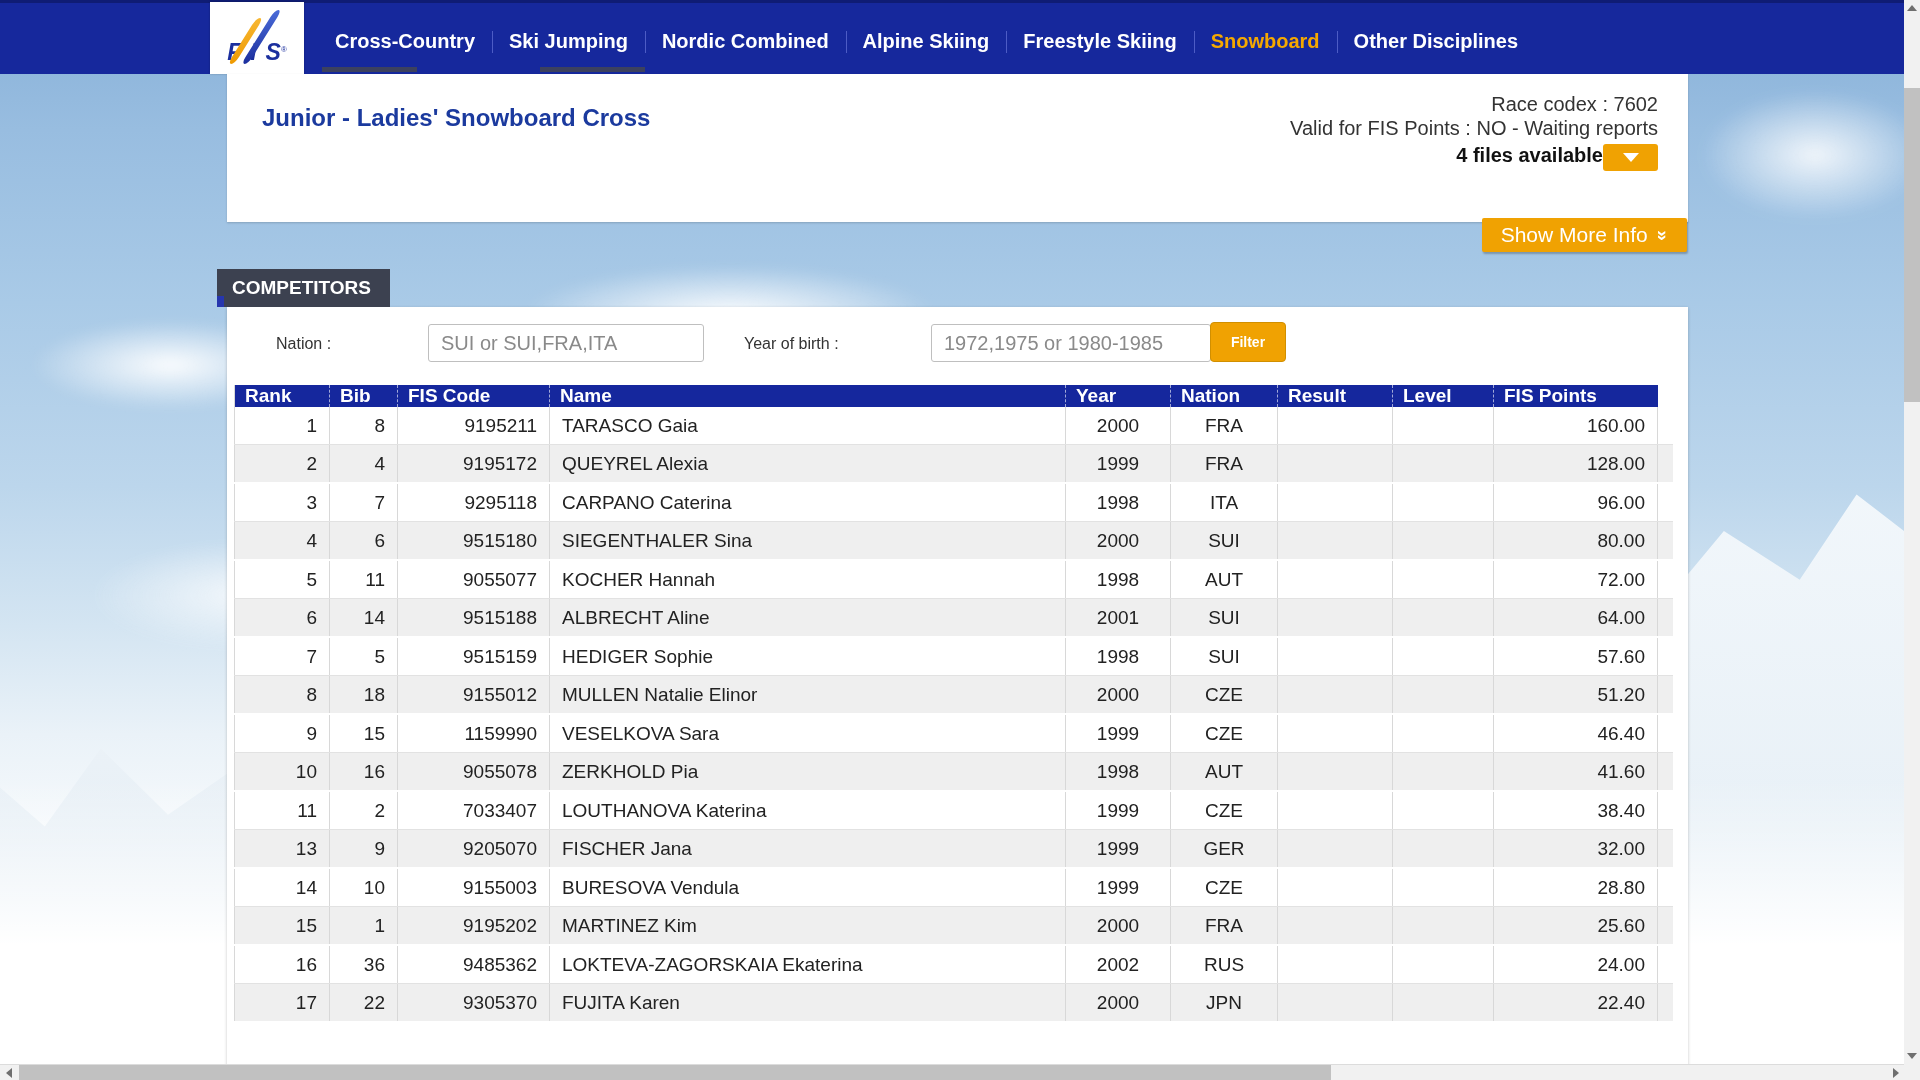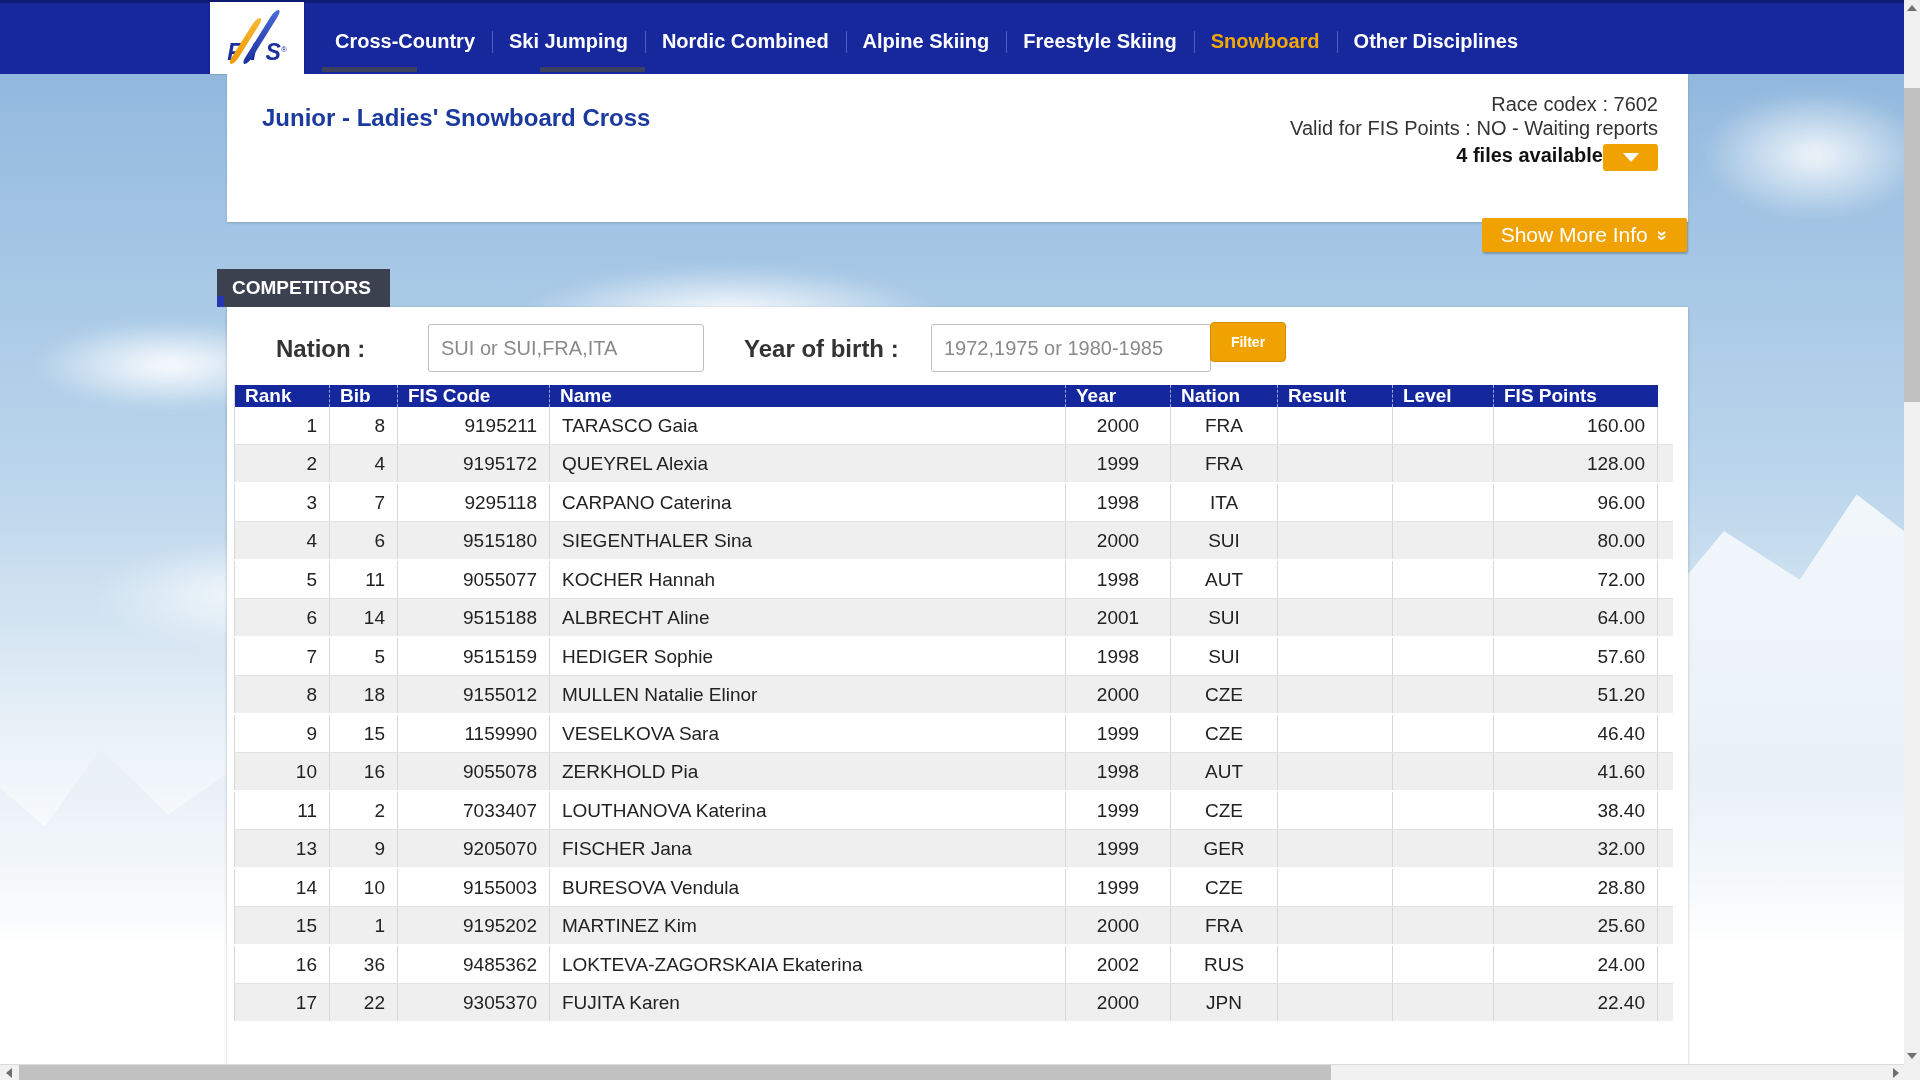--- a/index.html
+++ b/index.html
@@ -54,24 +54,24 @@
   .show-more-btn{position:absolute;left:1482px;top:218px;width:205px;height:34px;background:#F0A202;color:#fff;
        font-size:21px;font-family:inherit;border:none;border-radius:2px;display:flex;align-items:center;justify-content:center;gap:10px;
        cursor:pointer;box-shadow:1px 2px 2px rgba(0,0,0,.25);}
   .chev{display:inline-block;transform:rotate(90deg);font-size:19px;font-weight:bold;line-height:1;}
 
   
   .tab{position:absolute;left:217px;top:269px;width:173px;height:38px;background:#3C4150;color:#fff;
        font-size:19px;font-weight:bold;display:flex;align-items:center;padding-left:15px;box-sizing:border-box;z-index:2;}
   .tab-fold{position:absolute;left:217px;top:296px;width:7px;height:11px;background:#2636AE;z-index:3;}
   .main-panel{position:absolute;left:227px;top:307px;width:1461px;height:773px;background:#fff;box-shadow:0 1px 3px rgba(0,0,0,.22);}
-  .filter-label{position:absolute;font-size:24px;color:#333;font-weight:bold;}
+  .filter-label{position:absolute;font-size:16px;color:#333;}
   .lbl-nation{left:49px;top:28px;}
   .lbl-yob{left:517px;top:28px;}
-  .filter-input{position:absolute;height:48px;border:1px solid #bfbfbf;border-radius:3px;box-sizing:border-box;
+  .filter-input{position:absolute;height:38px;border:1px solid #bfbfbf;border-radius:3px;box-sizing:border-box;
        font-size:20px;font-family:inherit;color:#222;padding:0 12px;}
   .filter-input::placeholder{color:#8a8a8a;opacity:1;}
   .inp-nation{left:201px;top:17px;width:276px;}
   .inp-yob{left:704px;top:17px;width:280px;}
   .filter-btn{position:absolute;left:983px;top:15px;width:76px;height:40px;background:#F0A202;border:1px solid #D18F00;
        border-radius:4px;color:#fff;font-size:14px;font-weight:bold;font-family:inherit;cursor:pointer;}
 
   
   .comp-table{position:absolute;left:7px;top:78px;width:1438px;border-collapse:collapse;table-layout:fixed;
        font-size:19px;color:#222;border-left:1px solid #D8D8D8;}

